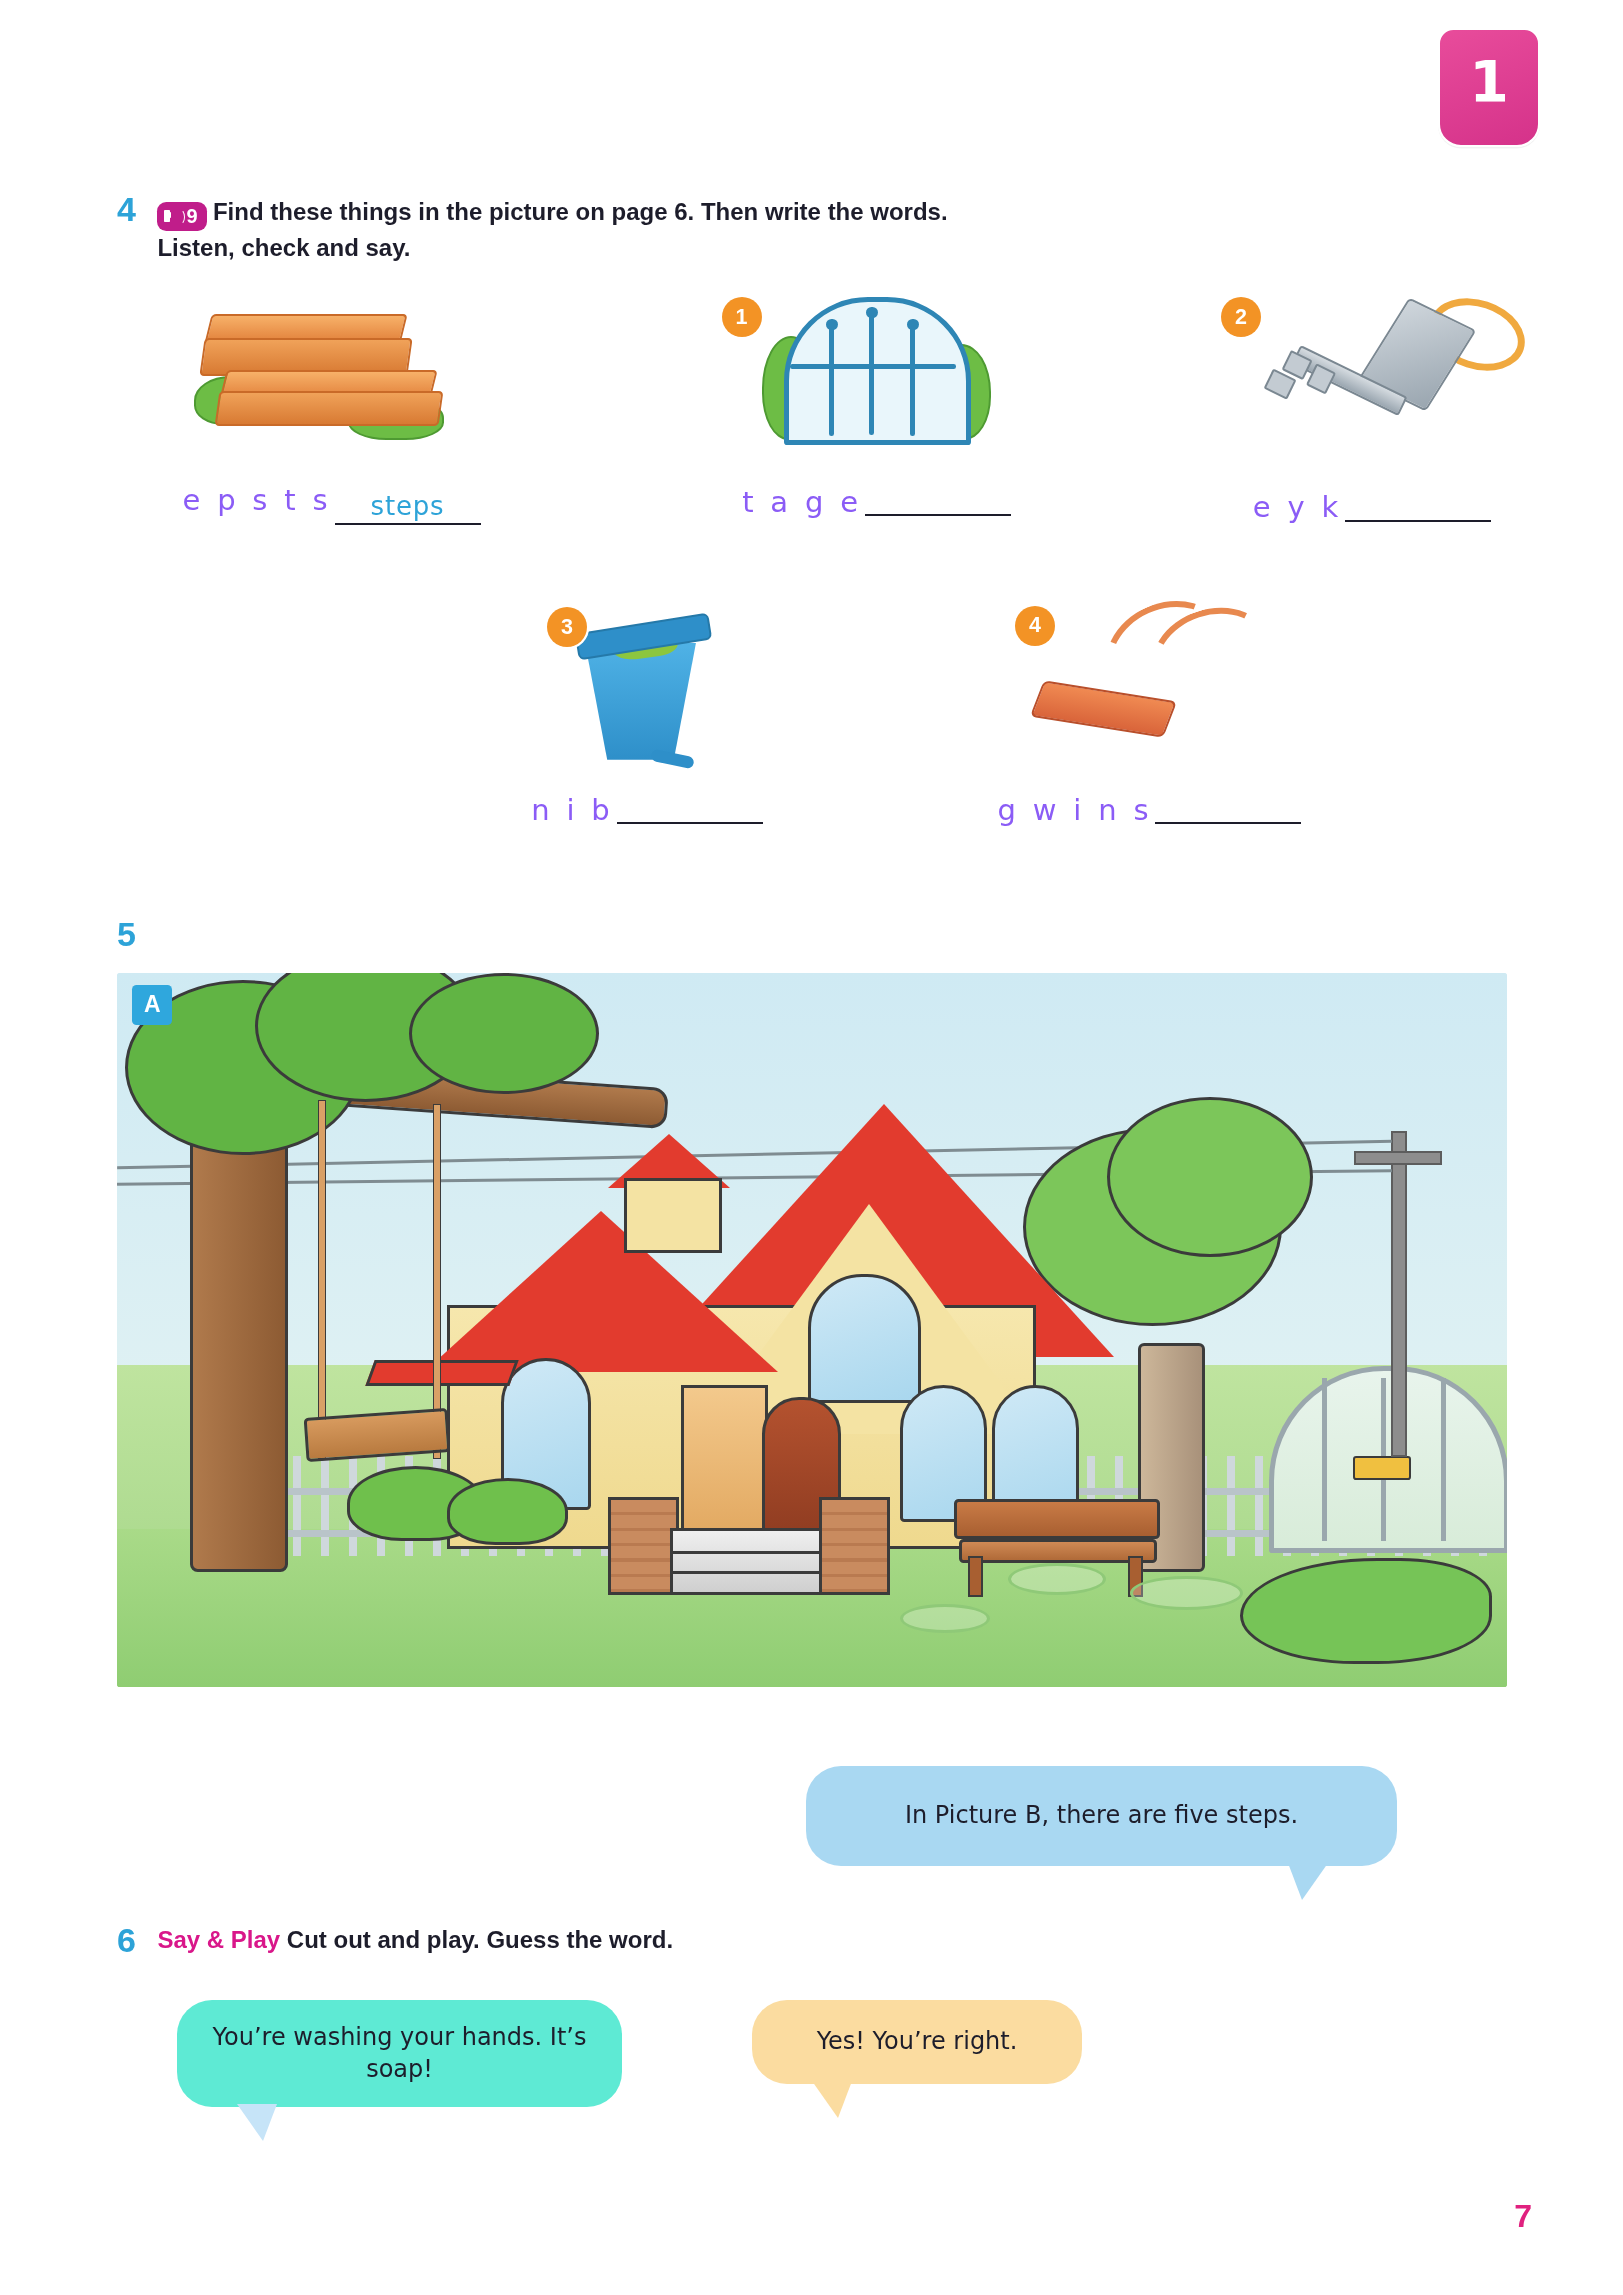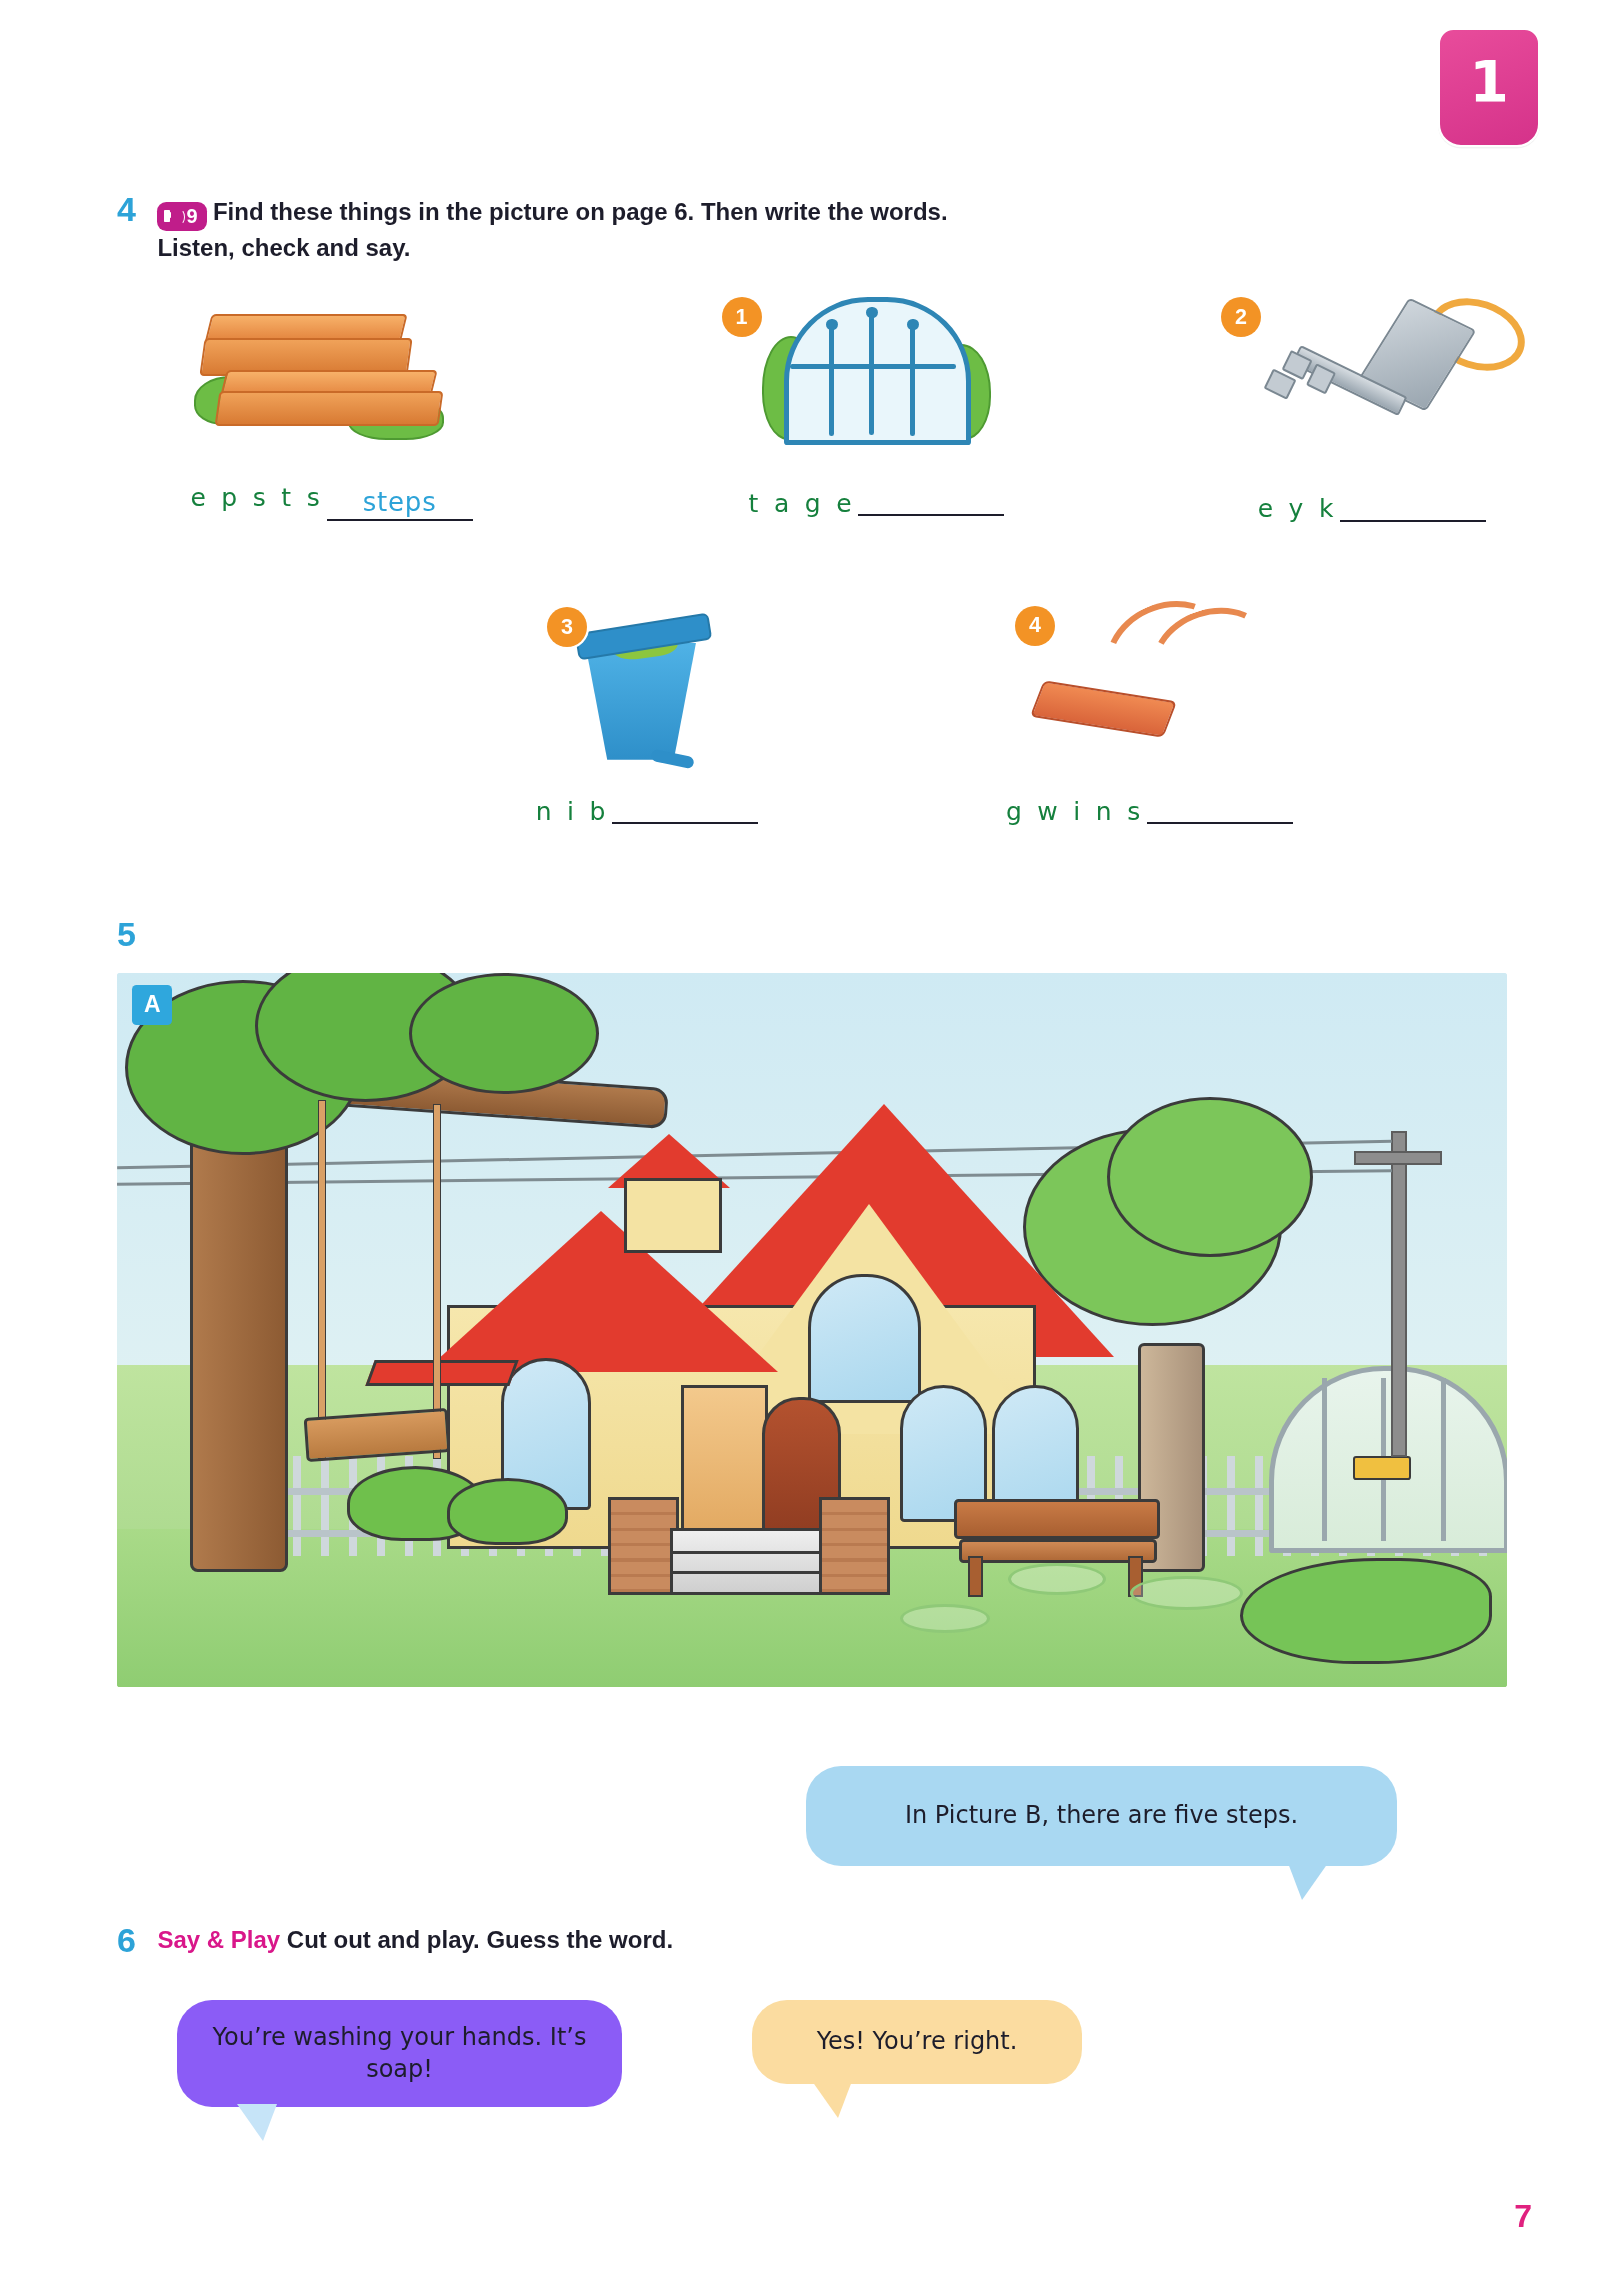--- a/index.html
+++ b/index.html
@@ -161,23 +161,23 @@
     color: #fff;
     font-size: 21.5px;
     font-weight: 700;
     display: flex;
     align-items: center;
     justify-content: center;
     box-shadow: 0 0 0 2.3px #fff;
     z-index: 4;
   }
   .scramble {
-    font-size: 25px;
+    font-size: 29px;
     letter-spacing: 3.8px;
-    color: #15803d;
+    color: #8b5cf6;
     font-family: "DejaVu Sans", sans-serif;
     white-space: nowrap;
     display: inline-block;
   }
   .blankline {
     display: inline-block;
     border-bottom: 2.3px solid #1d1d2b;
     min-width: 146px;
     height: 31px;
     vertical-align: -4.6px;
@@ -509,21 +509,21 @@
     display: flex;
     align-items: center;
     justify-content: center;
     text-align: center;
     padding: 0 29px;
     box-sizing: border-box;
     line-height: 1.32;
   }
   .bubble.orange { background: #fbdca0; }
   .bubble.blue { background: #a9d8f2; }
-  .bubble.lightblue { background: #8b5cf6; }
+  .bubble.lightblue { background: #5eead4; }
   .bubble::after {
     content: "";
     position: absolute;
     width: 0; height: 0;
     bottom: -34px;
   }
   .bubble.orange::after {
     left: 60px;
     border-left: 26px solid transparent;
     border-right: 14px solid transparent;

